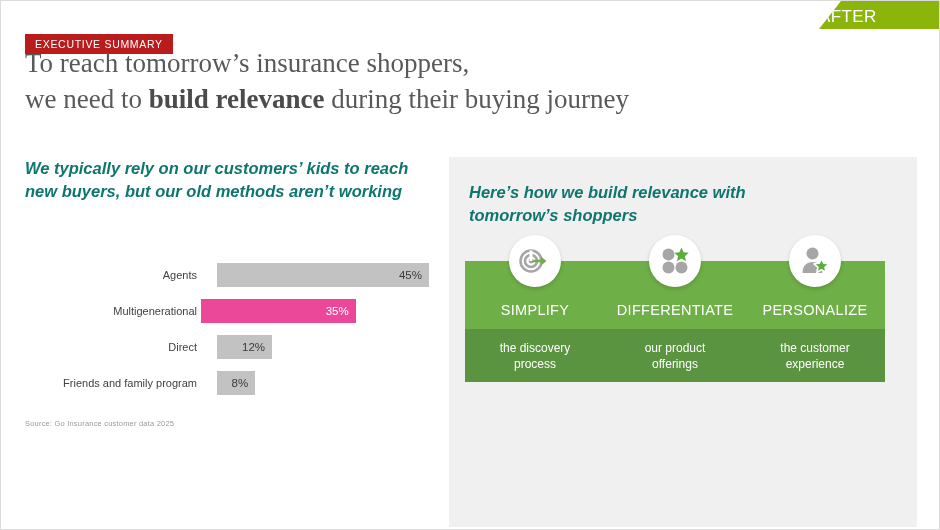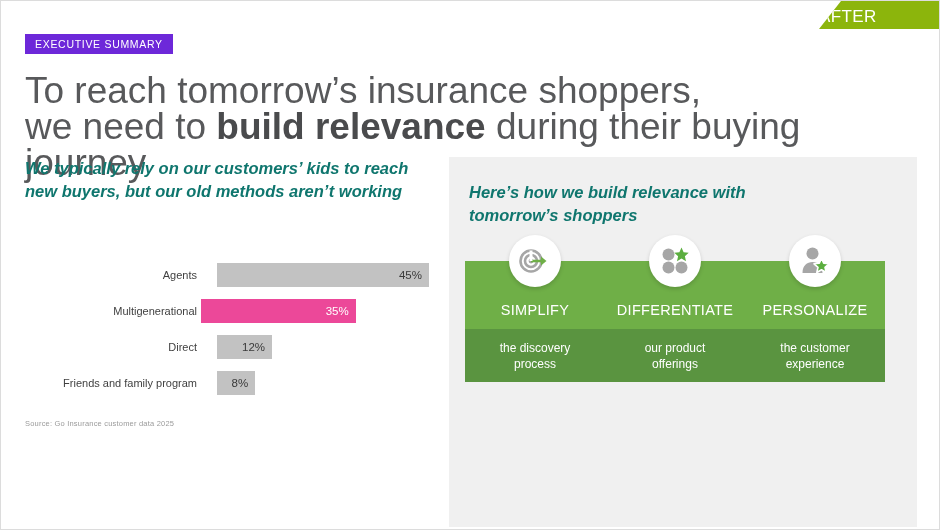--- a/index.html
+++ b/index.html
@@ -22,32 +22,33 @@
     background:#8CB50C;
     clip-path:polygon(22px 0, 120px 0, 120px 28px, 0 28px);
     display:flex;align-items:center;justify-content:flex-start;
     color:#ffffff;font-size:17px;letter-spacing:.4px;
   }
 
   
   .badge{
     position:absolute;left:24px;top:33px;
     height:20px;padding:0 10px;
-    background:#6d28d9;
+    background:#b91c1c;
     color:#ffffff;
     font-size:10.5px;letter-spacing:.7px;
     display:flex;align-items:center;
   }
 
   
   .headline{
-    position:absolute;left:24px;top:72px;width:880px;
+    position:absolute;left:24px;top:44px;width:880px;
     color:#58595B;
-    font-size:37px;line-height:36px;font-weight:400;
+    font-size:27px;line-height:36px;font-weight:400;
     white-space:pre-line;
+    font-family:Liberation Serif, serif;
   }
   .headline b{font-weight:700;color:#4a4b4d;}
 
   
   .left-pane{position:absolute;left:24px;top:156px;width:410px;height:370px;}
   .sub-head{
     color:#0f766e;
     font-size:16.5px;line-height:23px;
     font-style:italic;font-weight:700;
     white-space:pre-line;

